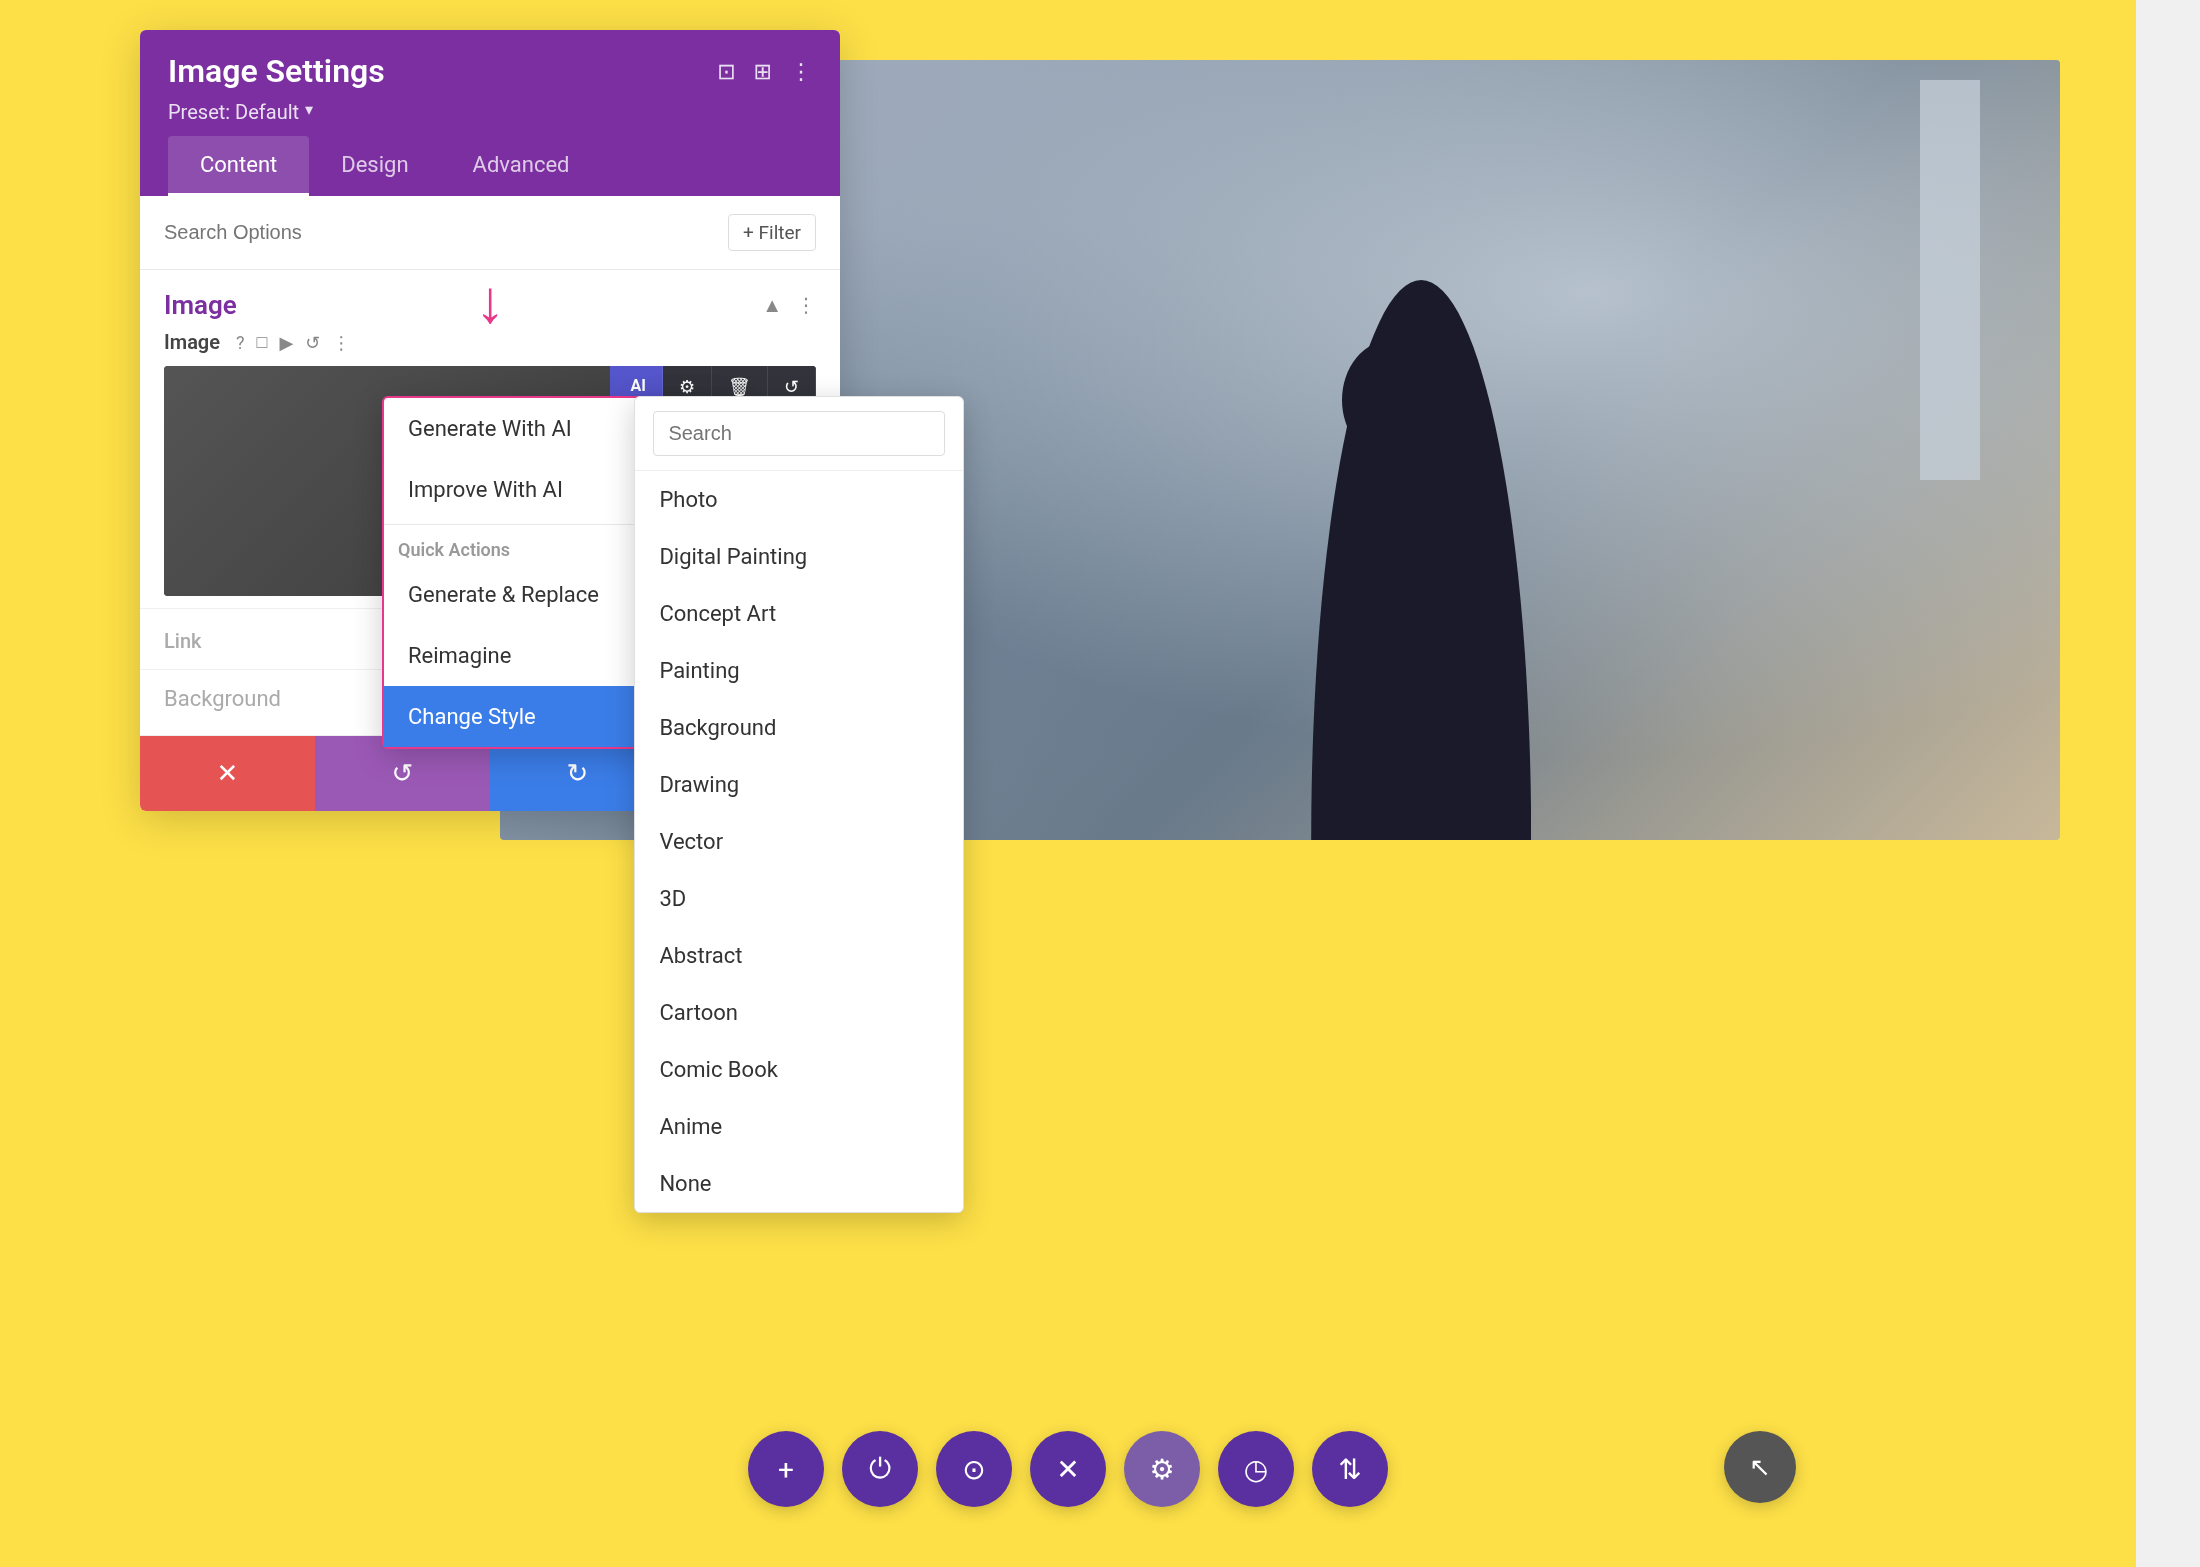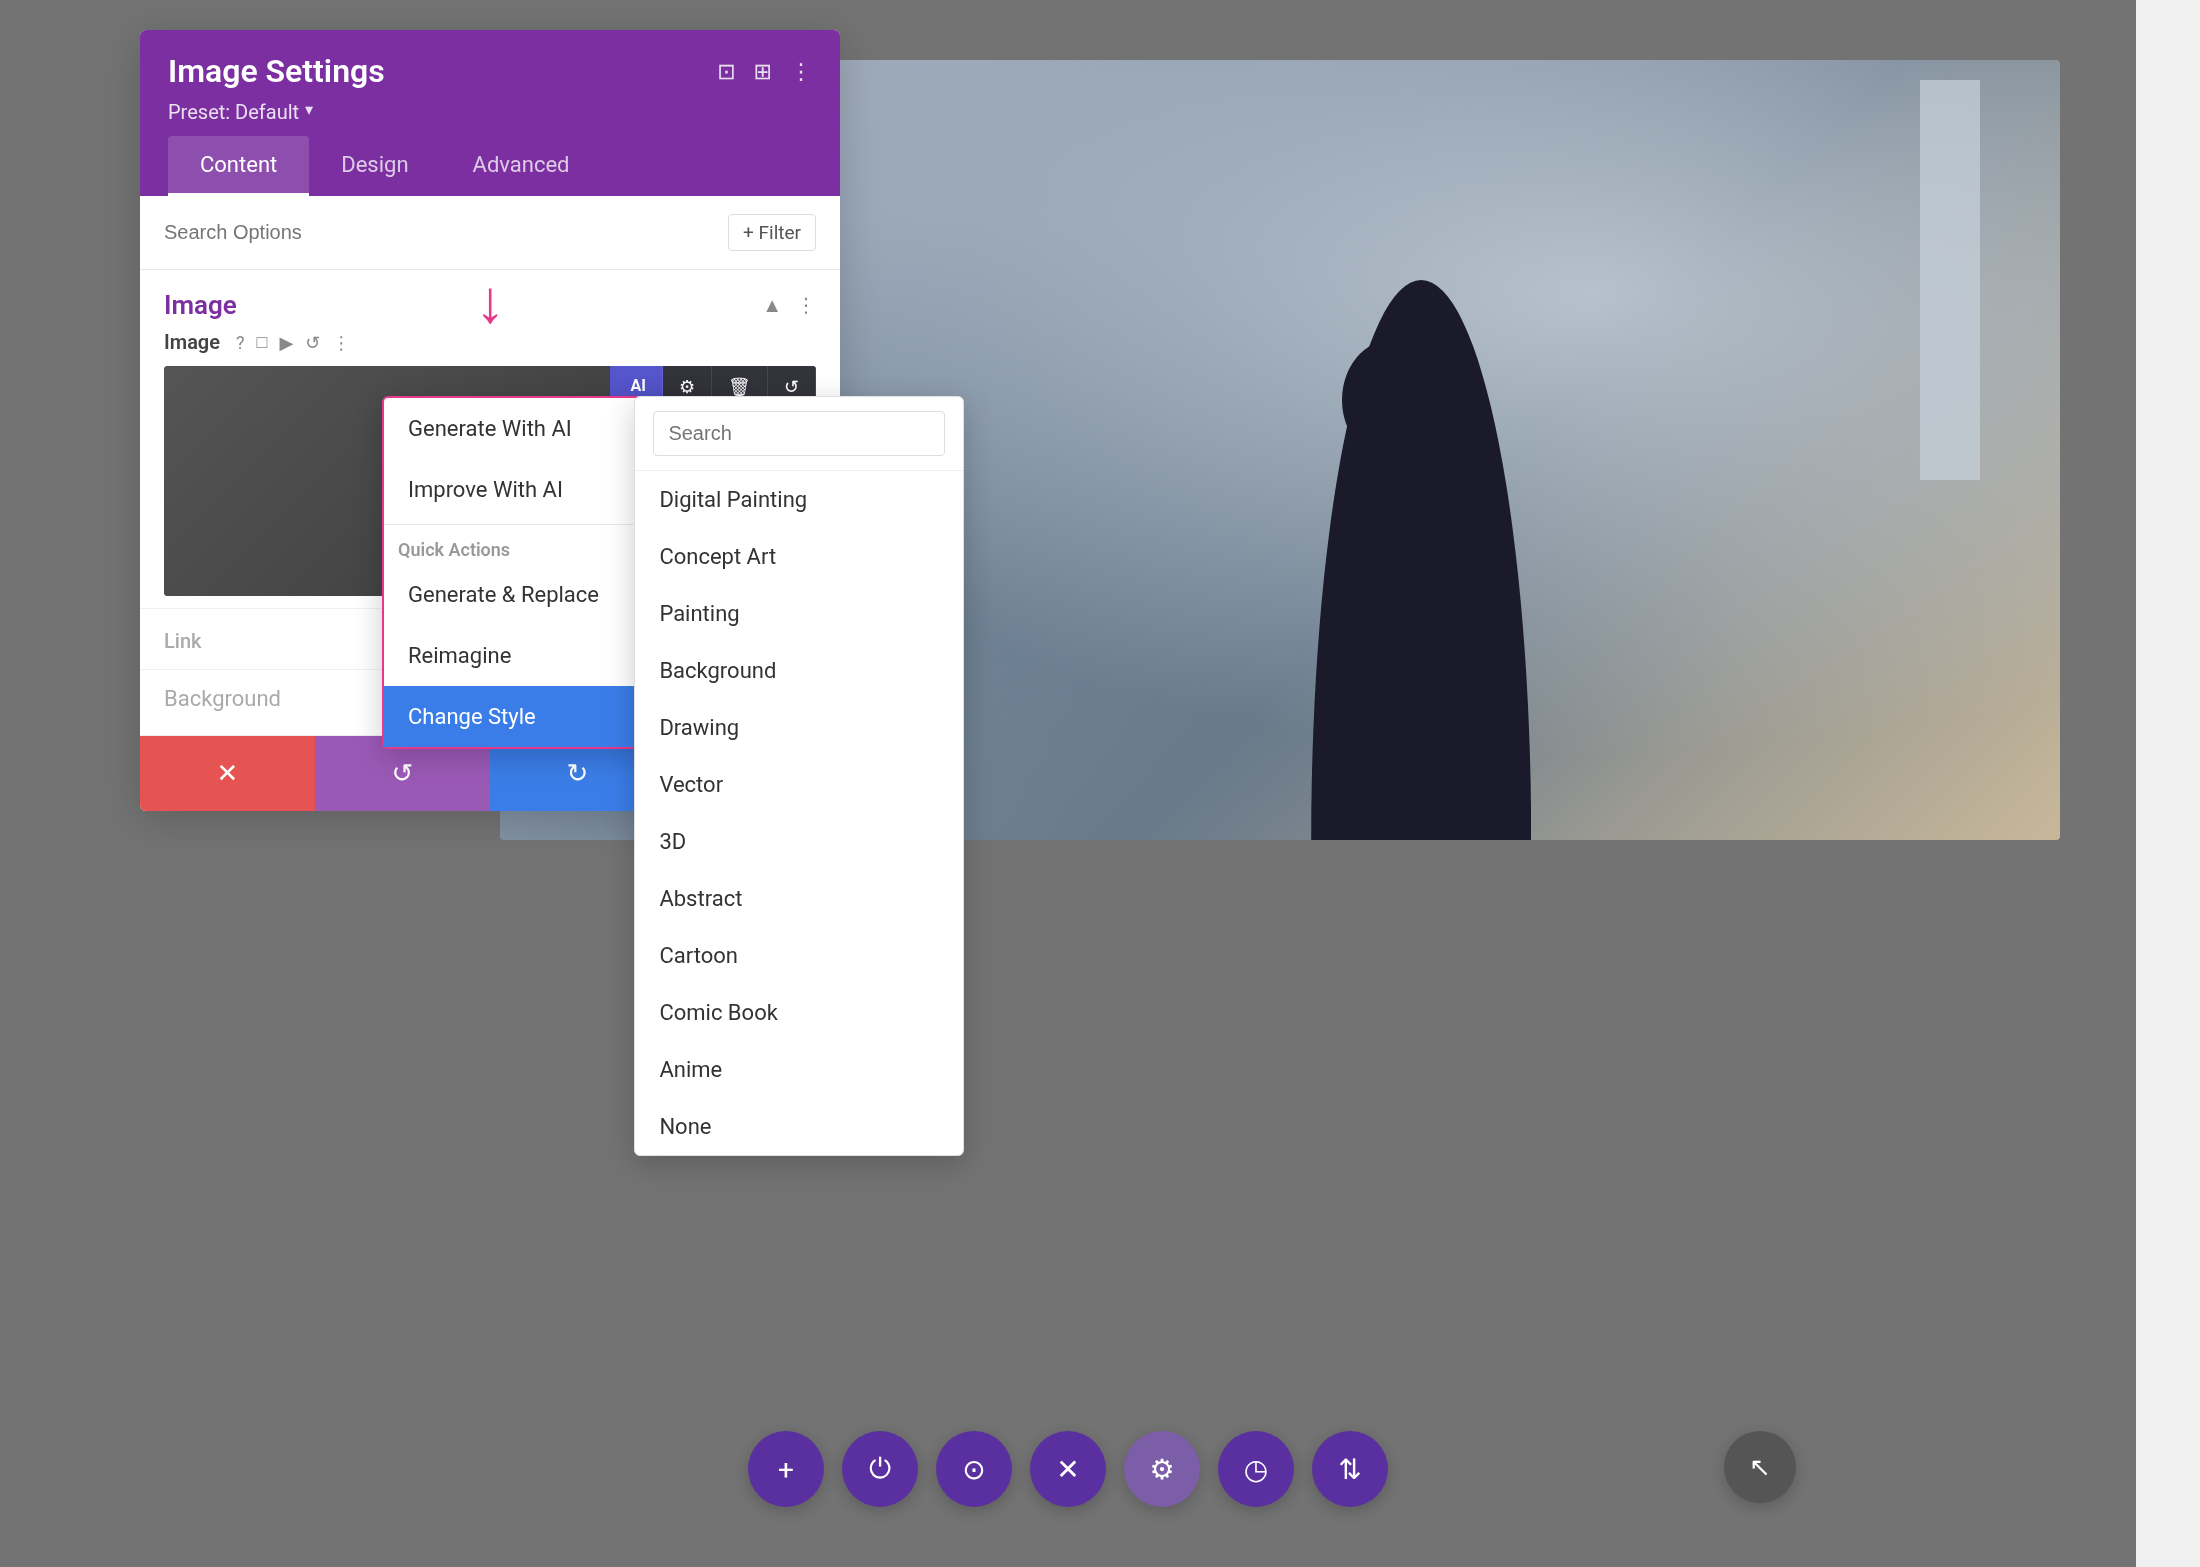--- a/index.html
+++ b/index.html
@@ -11,21 +11,21 @@
       position: relative;
       overflow: hidden;
     }
 
     
     .canvas-area {
       position: absolute;
       top: 0; left: 0;
       width: 2136px;
       height: 1567px;
-      background: #737373;
+      background: #fde047;
     }
 
     
     .hero-image {
       position: absolute;
       top: 60px;
       left: 500px;
       width: 1560px;
       height: 780px;
       background: linear-gradient(135deg, #b0b8c8 0%, #8898aa 30%, #6a7a8a 60%, #c8b89a 100%);
@@ -538,20 +538,21 @@
         <div class="context-menu-item highlighted">
           <span>Change Style</span>
           <span>↖</span>
         </div>
       </div>
 
       <div class="style-dropdown">
         <div class="style-search">
           <input type="text" style="width: 100%; padding: 10px 14px; border: 1px solid rgb(221, 221, 221); border-radius: 4px; font-size: 20px; color: rgb(136, 136, 136); outline: none;" placeholder="Search">
         </div>
+        <div class="style-list-item">Photo</div>
         <div class="style-list-item">Digital Painting</div>
         <div class="style-list-item">Concept Art</div>
         <div class="style-list-item">Painting</div>
         <div class="style-list-item">Background</div>
         <div class="style-list-item">Drawing</div>
         <div class="style-list-item">Vector</div>
         <div class="style-list-item">3D</div>
         <div class="style-list-item">Abstract</div>
         <div class="style-list-item">Cartoon</div>
         <div class="style-list-item">Comic Book</div>

